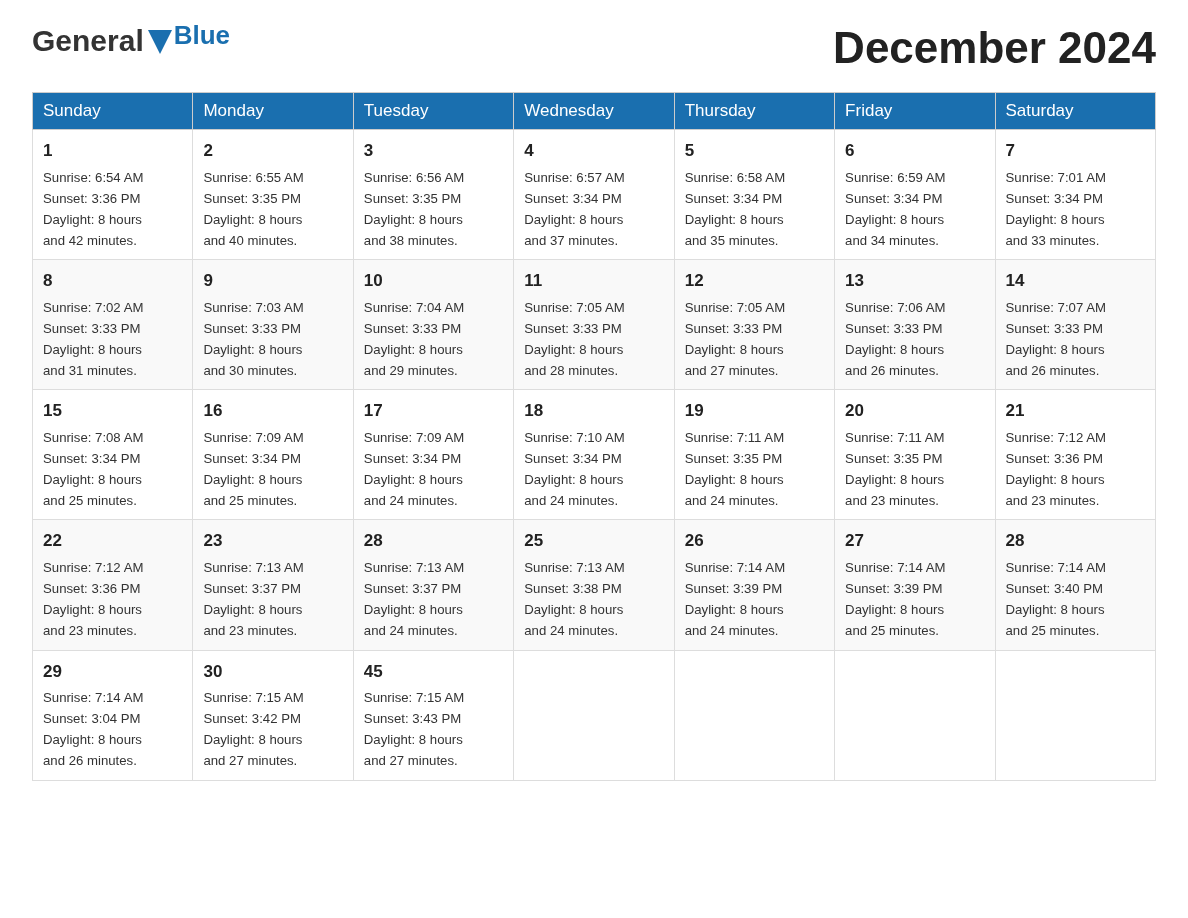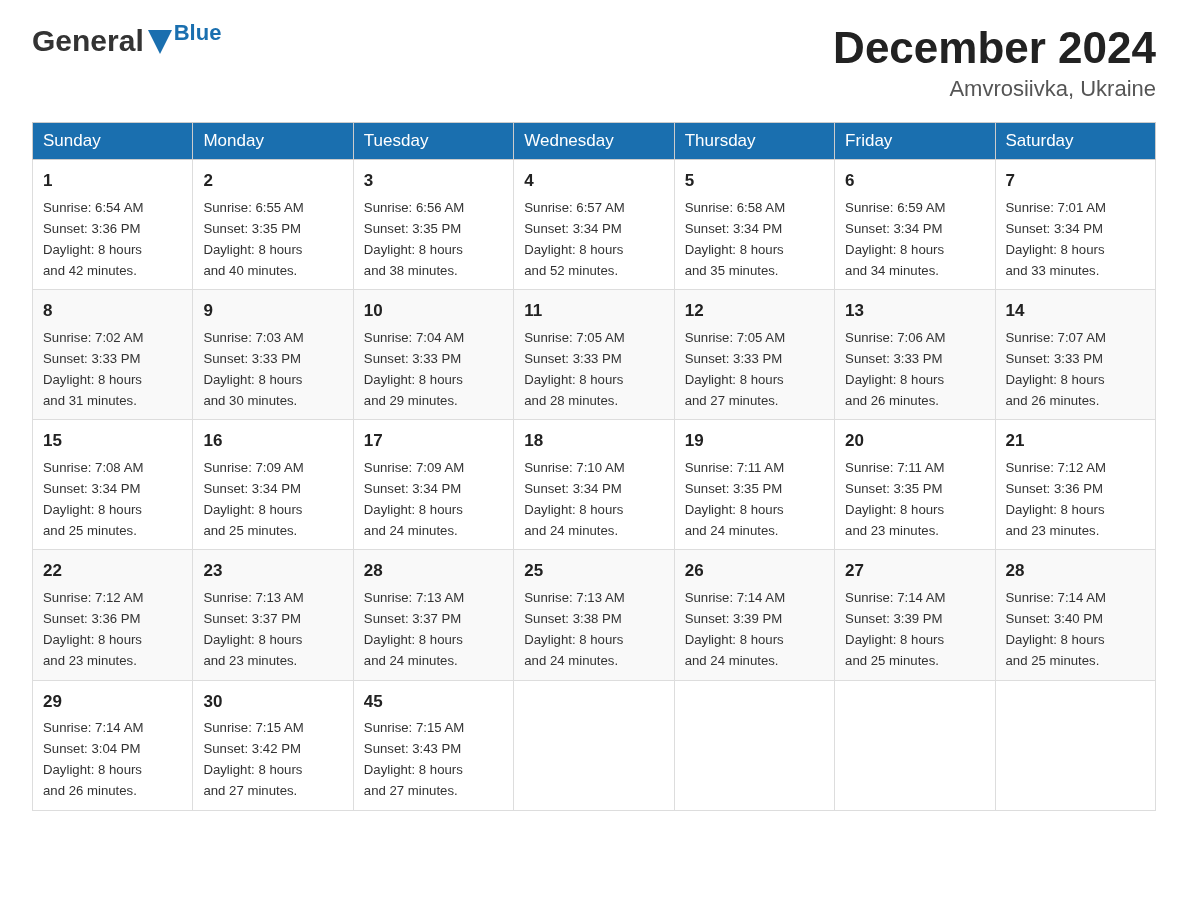--- a/index.html
+++ b/index.html
@@ -99,25 +99,24 @@
 <body>
 
 <div class="header">
   <div class="logo">
     <div class="logo-row">
       <span style="font-size:30px;font-weight:bold;color:#333;">General</span>
       <svg width="28" height="32" viewBox="0 0 28 32" style="margin-left:2px;margin-top:2px;">
         <polygon points="2,4 26,4 14,28" fill="#1a6faf"></polygon>
       </svg>
     </div>
-    <span style="font-size:22px;font-weight:bold;color:#1a6faf;margin-top:-4px;">Blue</span>
+    <span style="font-size:26px;font-weight:bold;color:#1a6faf;margin-top:-4px;">Blue</span>
   </div>
   <div class="title-block">
     <div class="calendar-title">December 2024</div>
-    <div class="calendar-subtitle">Amvrosiivka, Ukraine</div>
   </div>
 </div>
 
 <table class="calendar-table">
   <thead>
     <tr>
     <th>Sunday</th>
         <th>Monday</th>
         <th>Tuesday</th>
         <th>Wednesday</th>
@@ -147,21 +146,21 @@
         <span class="day-info">Sunrise: 6:56 AM</span><br>
         <span class="day-info">Sunset: 3:35 PM</span><br>
         <span class="day-info">Daylight: 8 hours</span><br>
         <span class="day-info">and 38 minutes.</span>
       </td>
         <td>
         <span class="day-number">4</span>
         <span class="day-info">Sunrise: 6:57 AM</span><br>
         <span class="day-info">Sunset: 3:34 PM</span><br>
         <span class="day-info">Daylight: 8 hours</span><br>
-        <span class="day-info">and 52 minutes.</span>
+        <span class="day-info">and 37 minutes.</span>
       </td>
         <td>
         <span class="day-number">5</span>
         <span class="day-info">Sunrise: 6:58 AM</span><br>
         <span class="day-info">Sunset: 3:34 PM</span><br>
         <span class="day-info">Daylight: 8 hours</span><br>
         <span class="day-info">and 35 minutes.</span>
       </td>
         <td>
         <span class="day-number">6</span>

